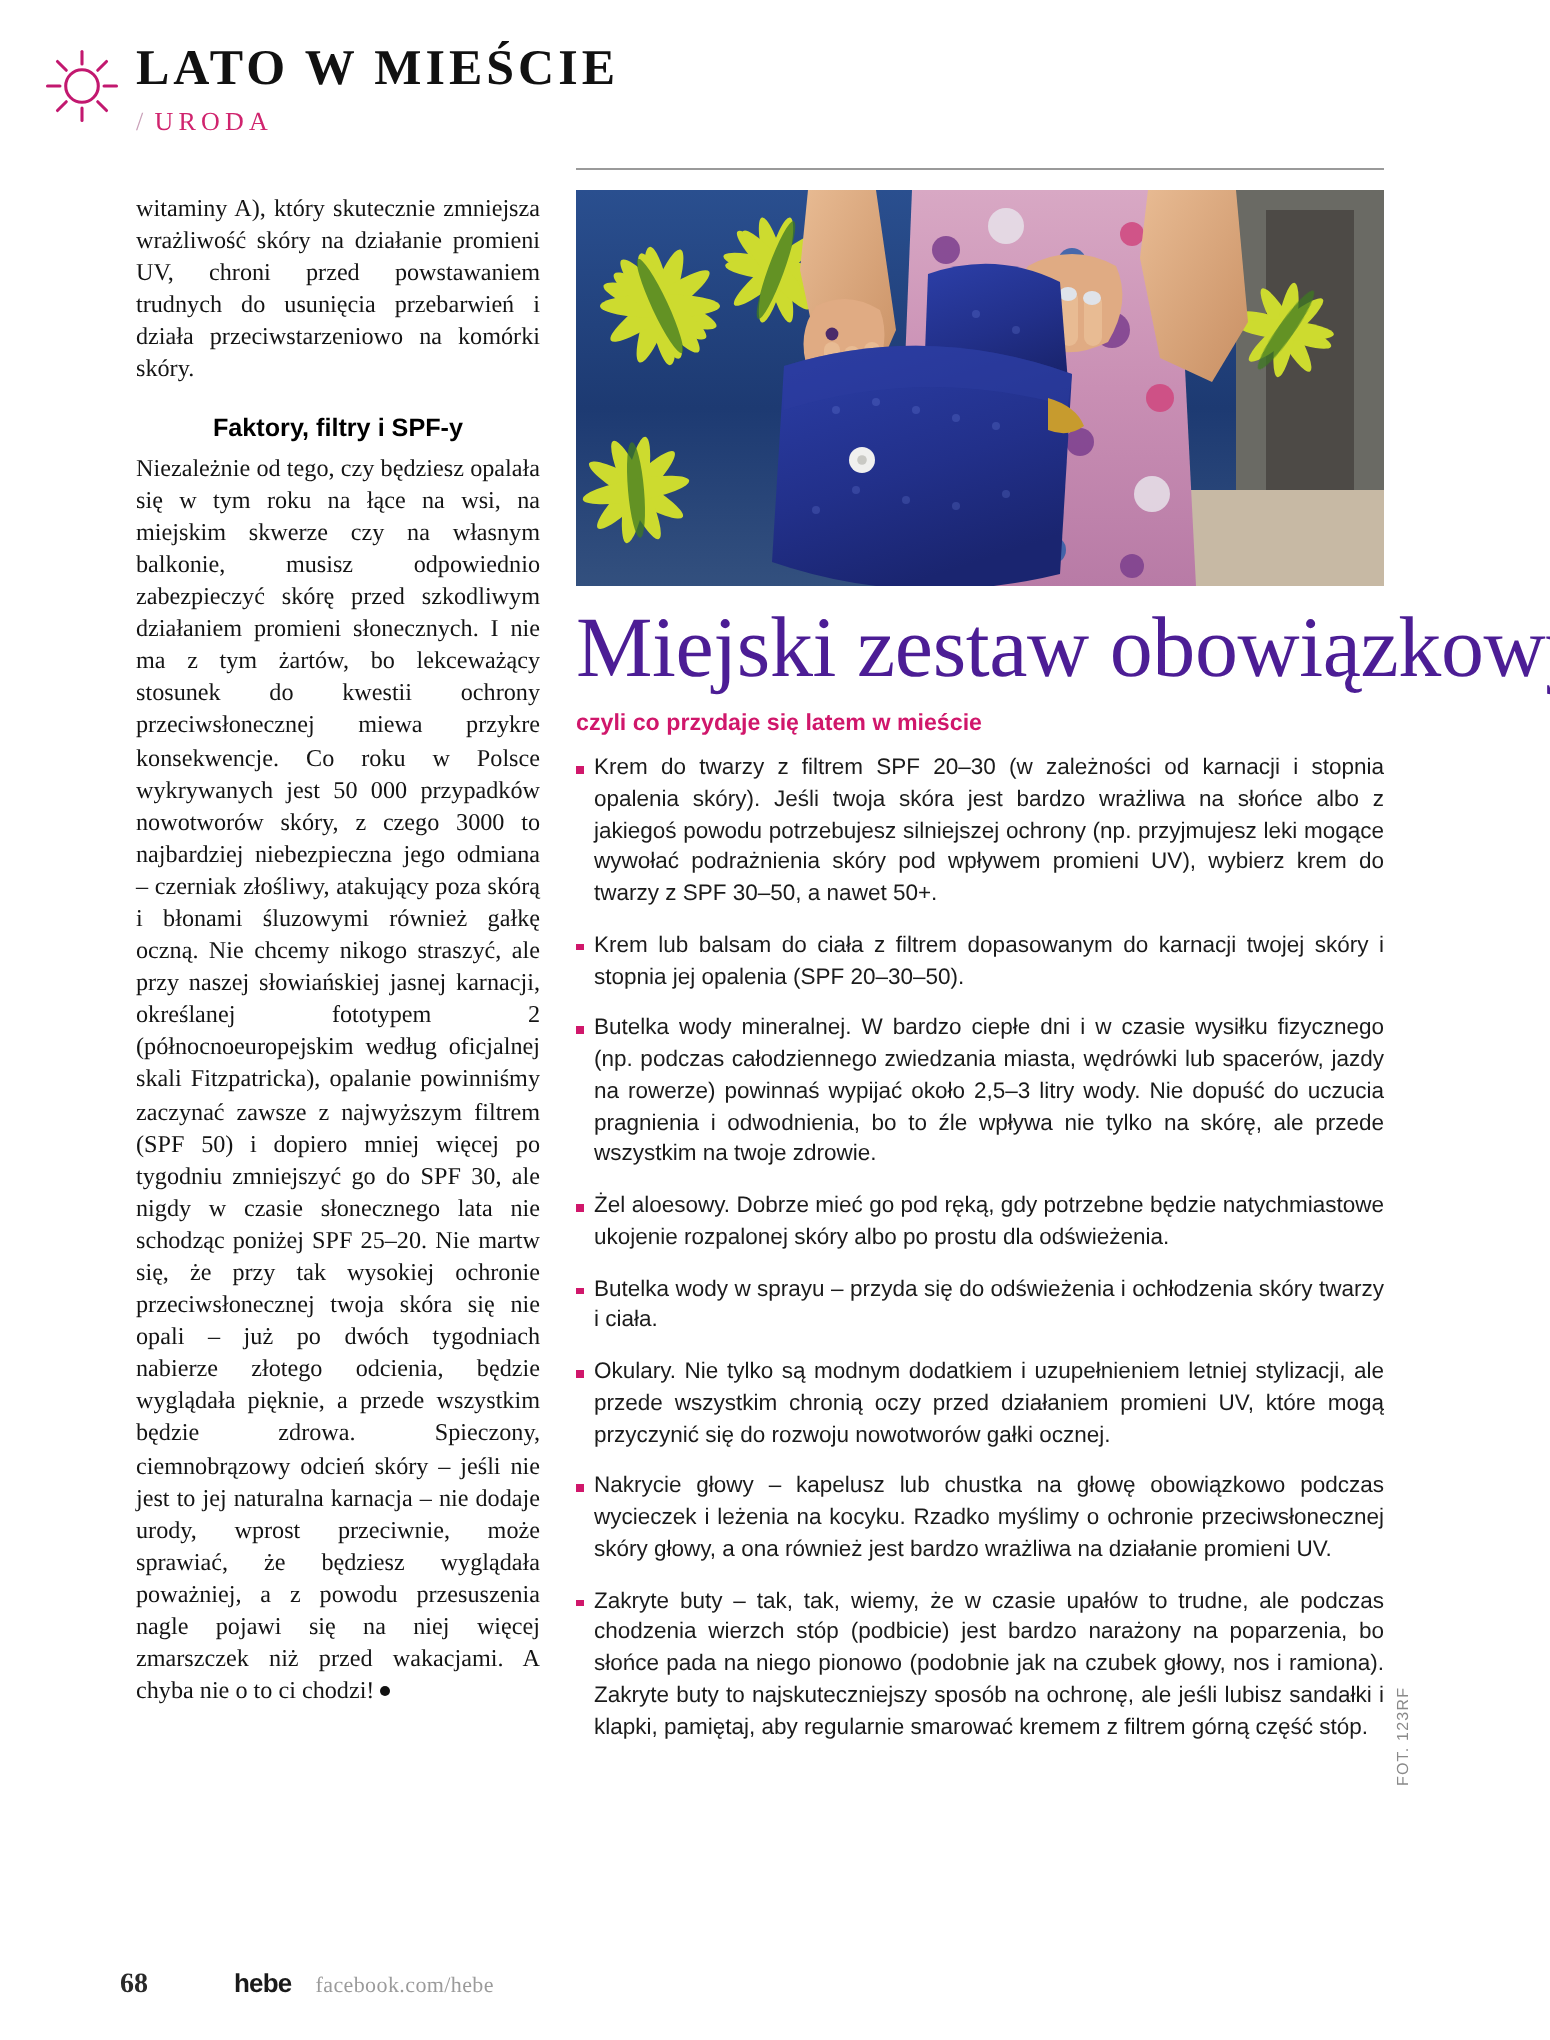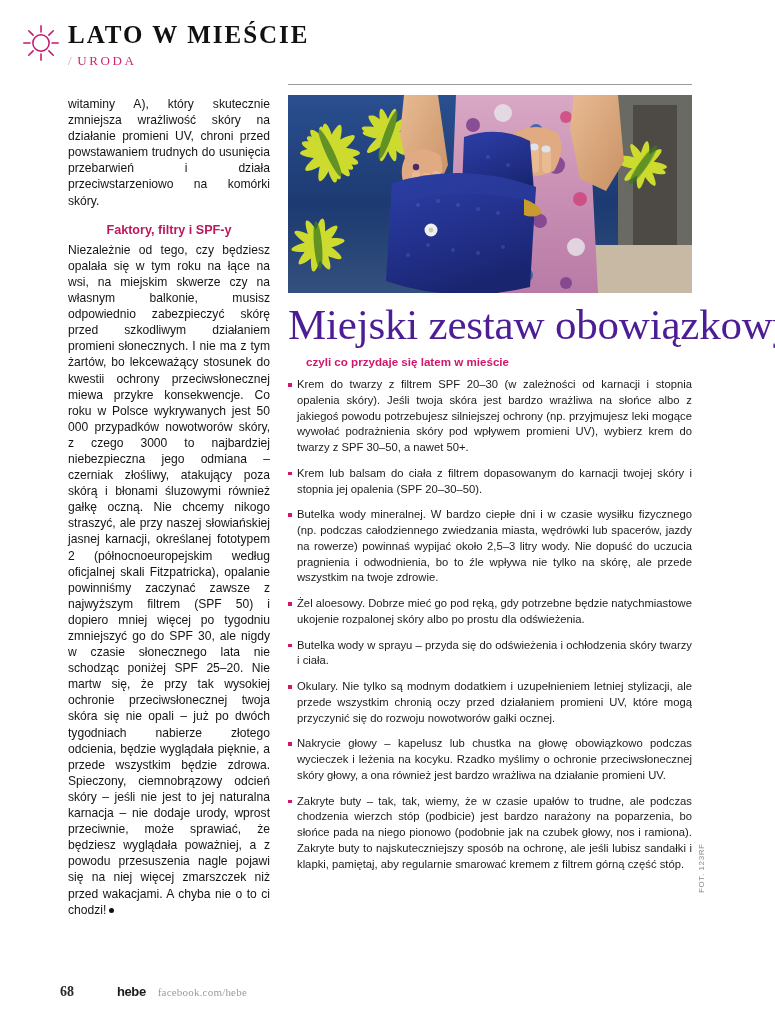--- a/index.html
+++ b/index.html
@@ -65,33 +65,33 @@
   .kicker-sub .slash { color: #c9a0b8; margin-right: 3px; }
 
   
   .col-left {
     position: absolute;
     left: 68px;
     top: 96px;
     width: 202px;
   }
   .col-left p {
-    font-family: Liberation Sans, sans-serif;
+    font-family: Liberation Serif, serif;
     font-size: 12.1px;
     line-height: 16.1px;
     text-align: justify;
     text-justify: inter-word;
     color: #141414;
     hyphens: auto;
   }
   .subhead-pink {
     font-family: "Liberation Sans", sans-serif;
     font-size: 12.6px;
     font-weight: 700;
-    color: #be185d;
+    color: #000000;
     text-align: center;
     margin: 14px 0 4px 0;
     line-height: 1.2;
   }
   .endmark {
     display: inline-block;
     width: 5px; height: 5px;
     border-radius: 50%;
     background: #111;
     margin-left: 3px;
@@ -132,21 +132,20 @@
     margin-top: 8px;
     white-space: nowrap;
   }
   .deck {
     font-family: "Liberation Sans", sans-serif;
     font-size: 11.6px;
     font-weight: 700;
     color: #d0176b;
     margin-top: 6px;
     margin-bottom: 9px;
-    margin-left: 18px;
   }
 
   .bullets { margin-top: 2px; }
   .bullet {
     position: relative;
     font-family: "Liberation Sans", sans-serif;
     font-size: 11.25px;
     line-height: 15.75px;
     color: #1b1b1b;
     text-align: justify;

